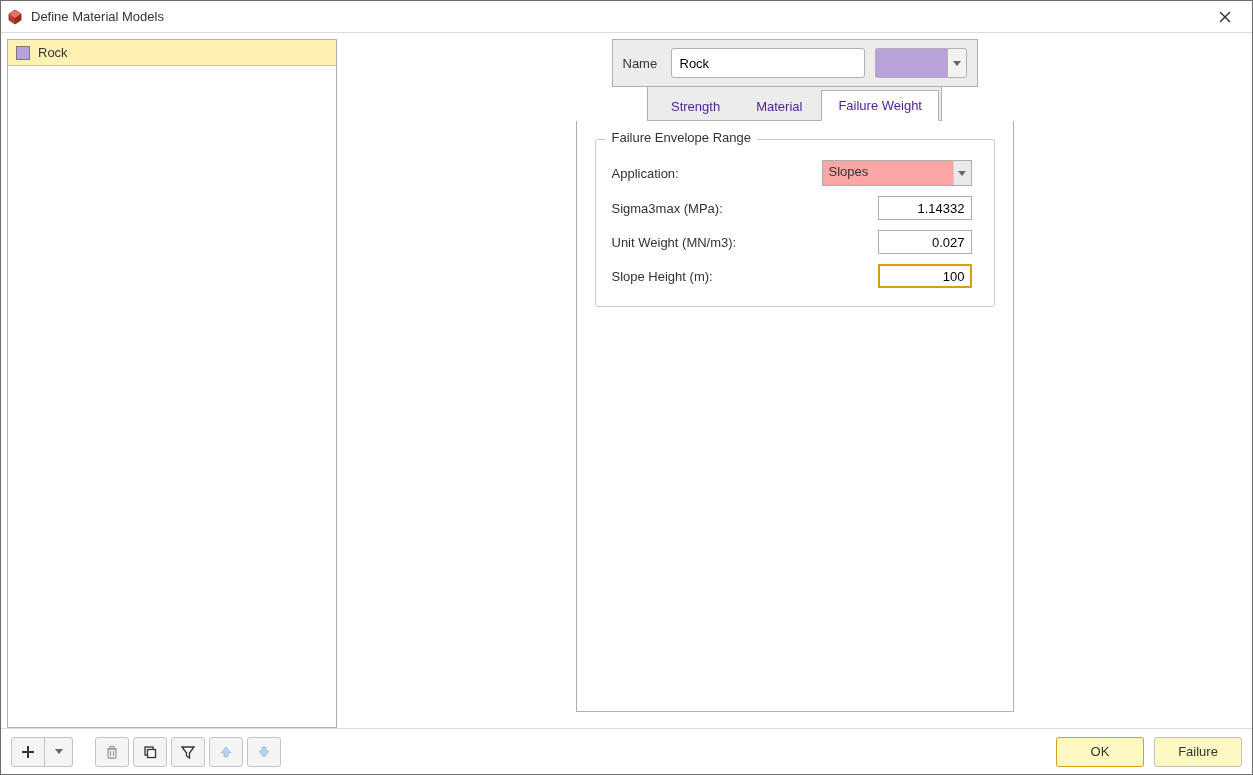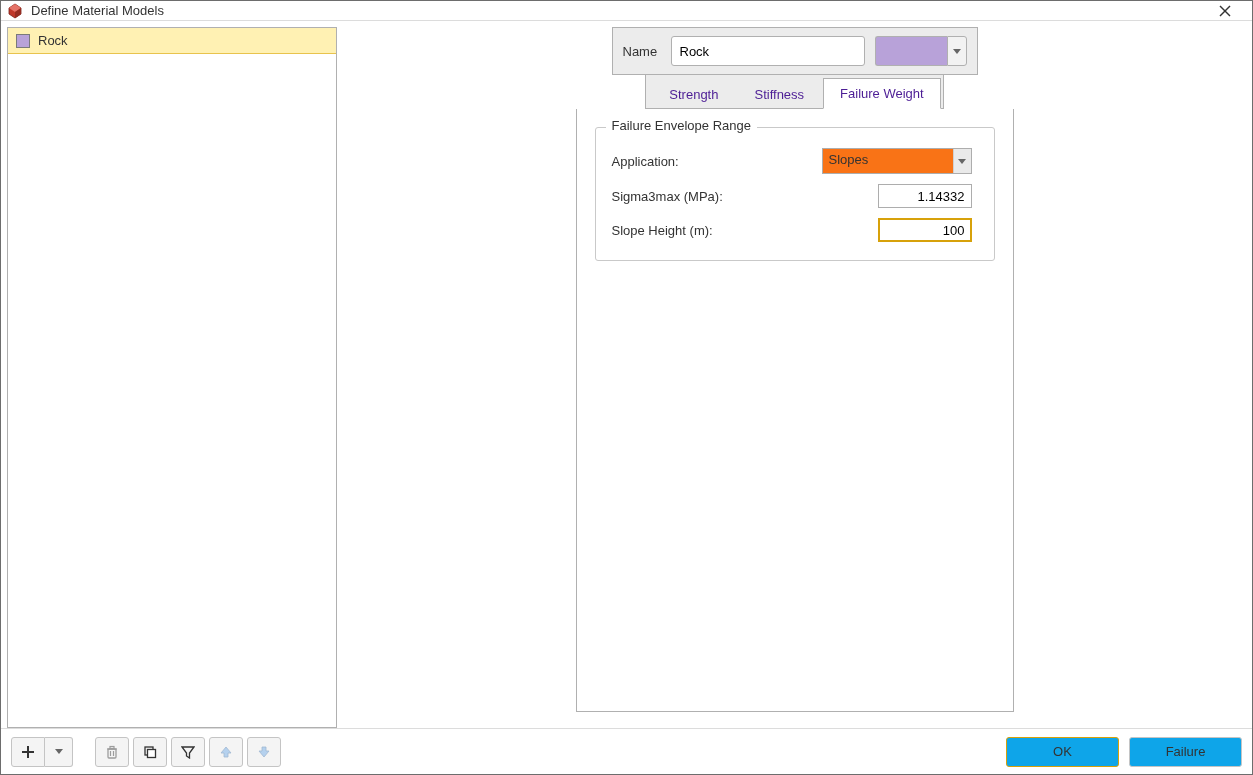--- a/index.html
+++ b/index.html
@@ -15,21 +15,21 @@
     }
     .window {
       width: 1253px; height: 775px;
       border: 1px solid #6d6d6d;
       display: flex; flex-direction: column;
       background: #fff;
     }
 
     
     .titlebar {
-      height: 20px;
+      height: 32px;
       display: flex; align-items: center;
       padding: 0 6px;
       border-bottom: 1px solid #dcdcdc;
       background: #fff;
     }
     .titlebar .appicon {
       width: 16px; height: 16px;
       margin-right: 8px;
       display: flex; align-items: center; justify-content: center;
     }
@@ -175,21 +175,21 @@
     }
     .fld:last-child { margin-bottom: 0; }
     .fld .lbl { width: 210px; }
     .fld .ctl { width: 150px; display: flex; justify-content: flex-end; }
 
     .select {
       width: 100%;
       height: 26px;
       display: flex;
       border: 1px solid #adadad;
-      background: #f97316;
+      background: #fca5a5;
     }
     .select .sel-text {
       flex: 1; padding: 3px 6px;
     }
     .select .sel-arrow {
       width: 18px;
       display: flex; align-items: center; justify-content: center;
       background: #eaeaea;
       border-left: 1px solid #d0d0d0;
     }
@@ -226,23 +226,23 @@
       border-radius: 3px;
       margin-right: 4px;
       cursor: default;
     }
     .tbtn.split { border-top-right-radius:0; border-bottom-right-radius:0; margin-right:0;}
     .tbtn.split2 { min-width:28px; border-left:none; border-top-left-radius:0; border-bottom-left-radius:0; }
     .gap8 { width: 18px; }
     .tbtn.disabled svg, .tbtn.disabled span { opacity: .45; }
     .footer-spacer { flex: 1; }
     .btn {
-      height: 30px; width: 113px;
+      height: 30px; width: 88px;
       border: 1px solid #c4c4c4;
-      background: #0ea5e9;
+      background: #fef9c3;
       border-radius: 3px;
       margin-left: 10px;
       display: flex; align-items: center; justify-content: center;
       cursor: default;
     }
     .btn.primary { border-color: #d7a10a; }
 
     
     .caret-down {
       width: 0; height: 0;
@@ -296,21 +296,21 @@
             <span class="caret-down"></span>
           </span>
         </div>
       </div>
 
       <div class="tabbar">
         <div class="tab">
           <span>Strength</span>
         </div>
         <div class="tab">
-          <span>Stiffness</span>
+          <span>Material</span>
         </div>
         <div class="tab active">
           <span>Failure Weight</span>
         </div>
       </div>
 
       <div class="tabpage">
         <div class="groupbox">
           <span class="legend">Failure Envelope Range</span>
 
@@ -326,20 +326,26 @@
             </span>
           </div>
 
           <div class="fld">
             <span class="lbl">Sigma3max (MPa):</span>
             <span class="ctl">
               <input class="numbox" disabled="" value="1.14332" style="">
             </span>
           </div>
 
+          <div class="fld">
+            <span class="lbl">Unit Weight (MN/m3):</span>
+            <span class="ctl">
+              <input class="numbox" value="0.027" style="">
+            </span>
+          </div>
 
           <div class="fld">
             <span class="lbl">Slope Height (m):</span>
             <span class="ctl">
               <input class="numbox focused" value="100" style="">
             </span>
           </div>
 
         </div>
       </div>

